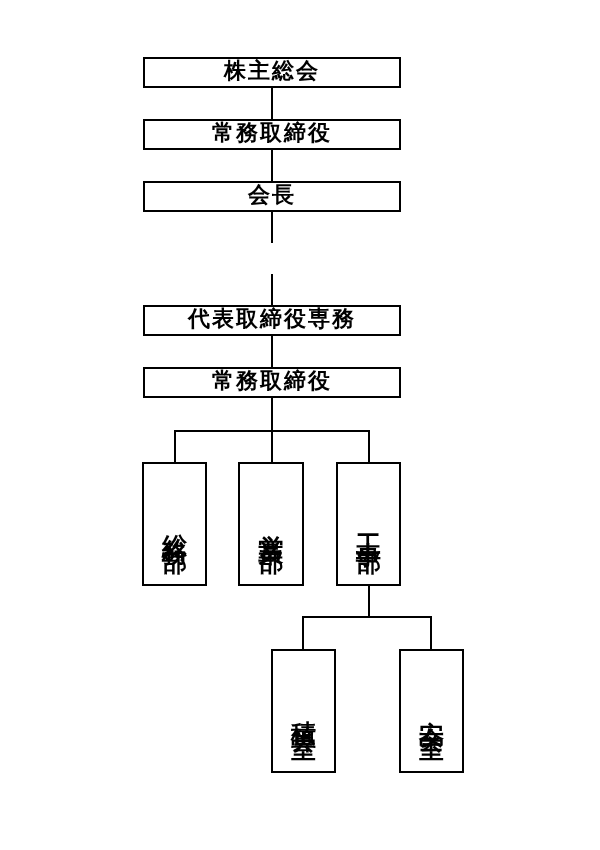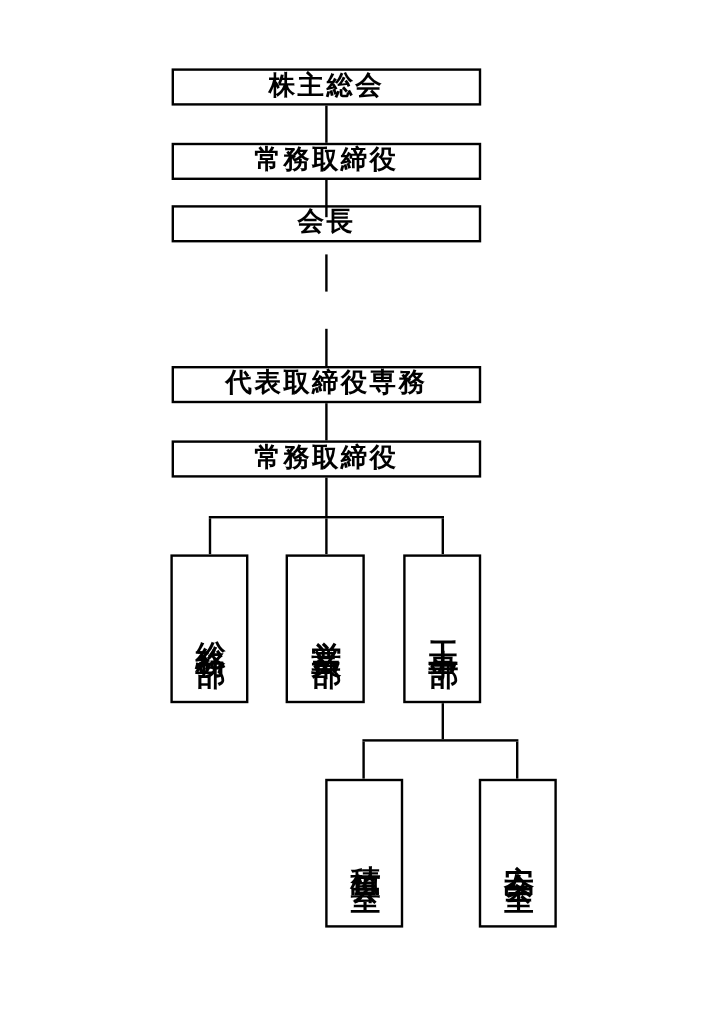--- a/index.html
+++ b/index.html
@@ -60,21 +60,21 @@
 <body>
 
 <div class="page">
 
   <div class="node h" style="top:57px">
     <span>株主総会</span>
   </div>
   <div class="node h" style="top:119px">
     <span>常務取締役</span>
   </div>
-  <div class="node h" style="top:171px">
+  <div class="node h" style="top:181px">
     <span>会長</span>
   </div>
   <div class="node h" style="top:367px">
     <span>常務取締役</span>
   </div>
   <div class="node h" style="top:305px">
     <span>代表取締役専務</span>
   </div>
 
   <div class="line" style="left:271px; top:88px;  width:2px; height:31px;"></div>

